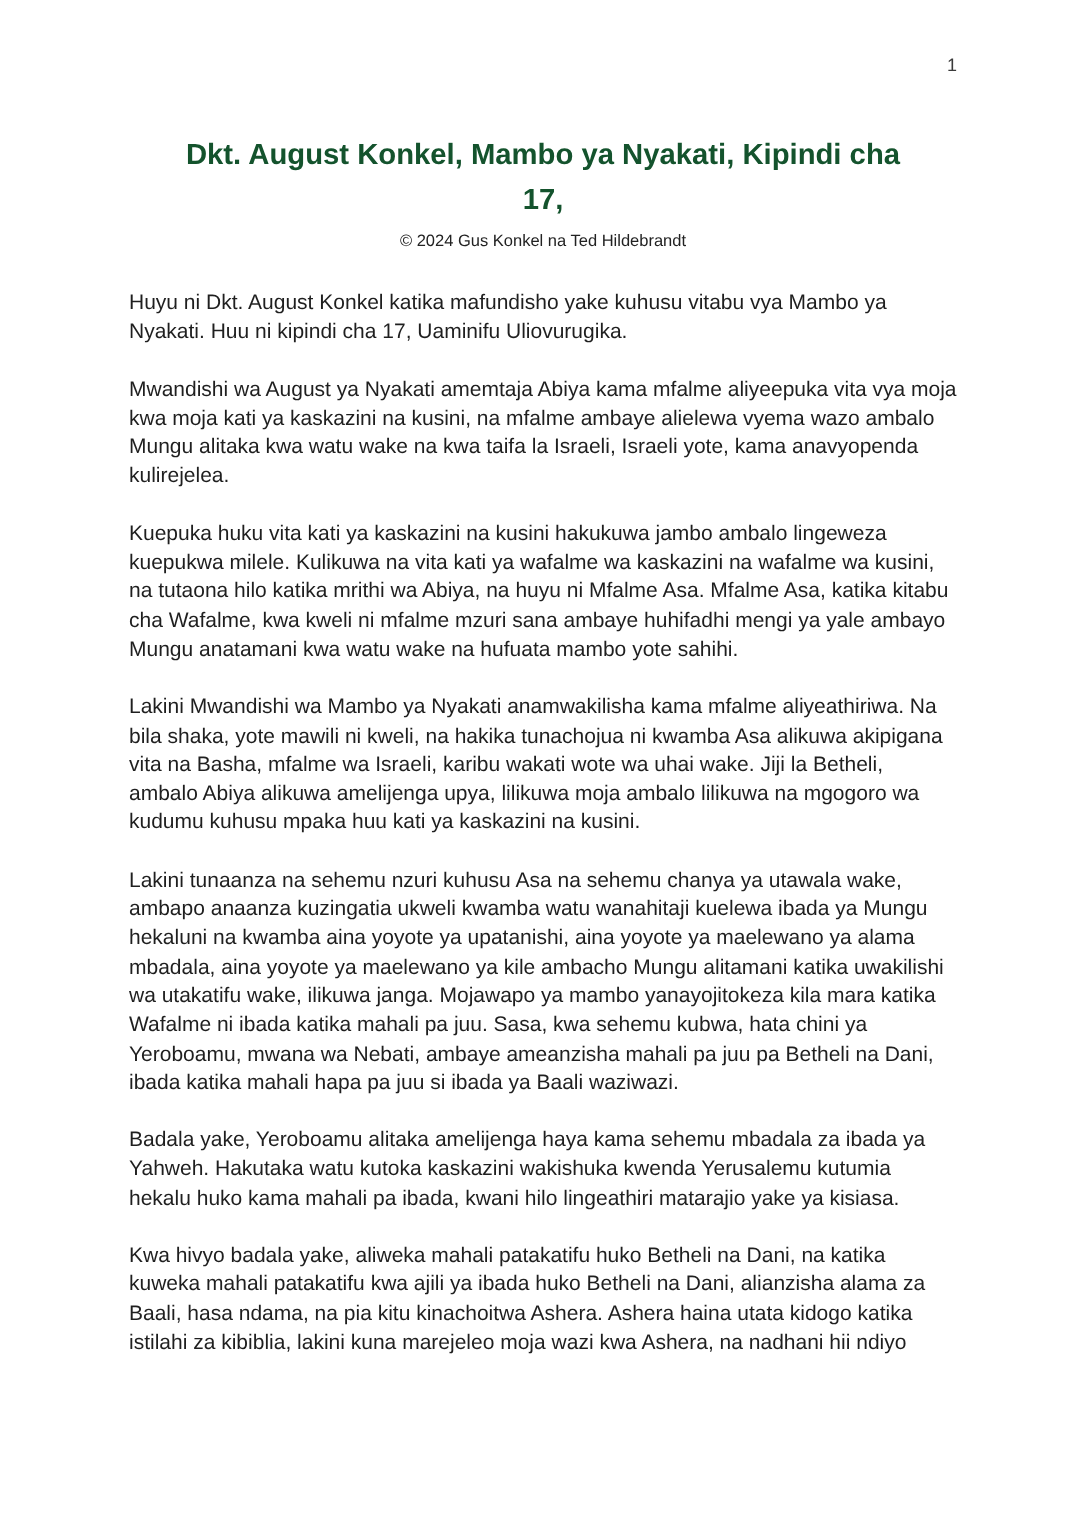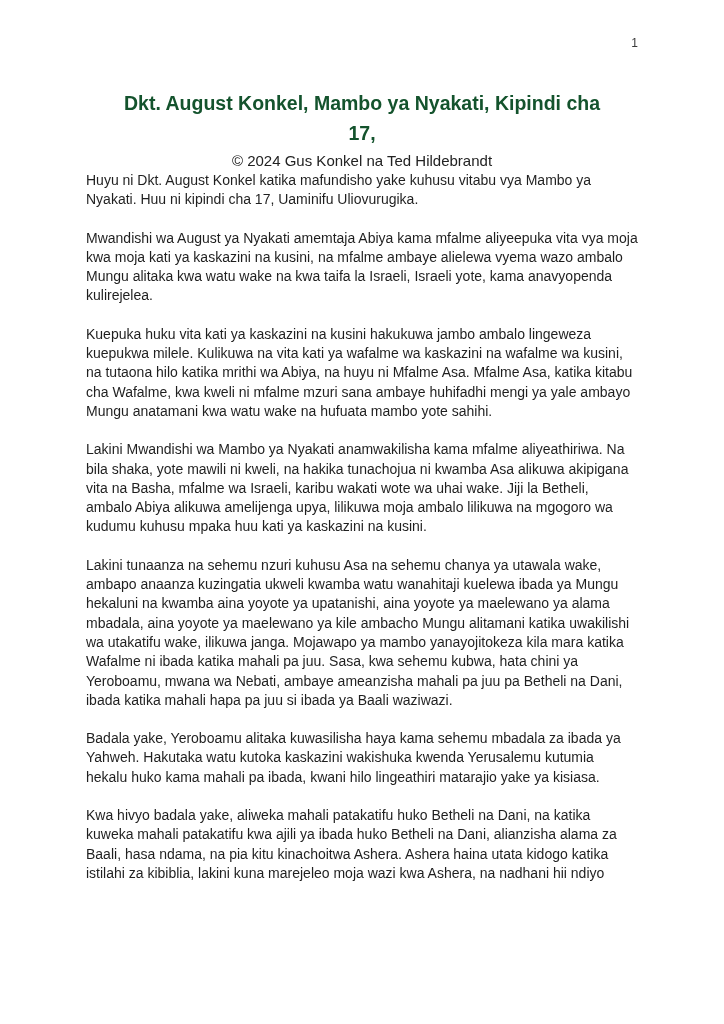--- a/index.html
+++ b/index.html
@@ -28,25 +28,26 @@
   }
   .title-line {
     font-size: 19.5px;
     font-weight: bold;
     line-height: 30px;
     color: #14532d;
   }
   .copyright {
     margin-top: 3px;
     text-align: center;
-    font-size: 15px;
+    font-size: 11px;
     line-height: 20px;
     color: #222222;
   }
   .content {
+    margin-top: 21px;
     padding: 0 86px;
   }
   .para {
     font-size: 14px;
     line-height: 19.3px;
     margin-bottom: 19px;
     color: #1f1f1f;
     text-align: left;
   }
 </style>
@@ -62,16 +63,16 @@
   </div>
 
   <div class="copyright">© 2024 Gus Konkel na Ted Hildebrandt</div>
 
   <div class="content">
       <p class="para">Huyu ni Dkt. August Konkel katika mafundisho yake kuhusu vitabu vya Mambo ya Nyakati. Huu ni kipindi cha 17, Uaminifu Uliovurugika.</p>
       <p class="para">Mwandishi wa August ya Nyakati amemtaja Abiya kama mfalme aliyeepuka vita vya moja kwa moja kati ya kaskazini na kusini, na mfalme ambaye alielewa vyema wazo ambalo Mungu alitaka kwa watu wake na kwa taifa la Israeli, Israeli yote, kama anavyopenda kulirejelea.</p>
       <p class="para">Kuepuka huku vita kati ya kaskazini na kusini hakukuwa jambo ambalo lingeweza kuepukwa milele. Kulikuwa na vita kati ya wafalme wa kaskazini na wafalme wa kusini, na tutaona hilo katika mrithi wa Abiya, na huyu ni Mfalme Asa. Mfalme Asa, katika kitabu cha Wafalme, kwa kweli ni mfalme mzuri sana ambaye huhifadhi mengi ya yale ambayo Mungu anatamani kwa watu wake na hufuata mambo yote sahihi.</p>
       <p class="para">Lakini Mwandishi wa Mambo ya Nyakati anamwakilisha kama mfalme aliyeathiriwa. Na bila shaka, yote mawili ni kweli, na hakika tunachojua ni kwamba Asa alikuwa akipigana vita na Basha, mfalme wa Israeli, karibu wakati wote wa uhai wake. Jiji la Betheli, ambalo Abiya alikuwa amelijenga upya, lilikuwa moja ambalo lilikuwa na mgogoro wa kudumu kuhusu mpaka huu kati ya kaskazini na kusini.</p>
       <p class="para">Lakini tunaanza na sehemu nzuri kuhusu Asa na sehemu chanya ya utawala wake, ambapo anaanza kuzingatia ukweli kwamba watu wanahitaji kuelewa ibada ya Mungu hekaluni na kwamba aina yoyote ya upatanishi, aina yoyote ya maelewano ya alama mbadala, aina yoyote ya maelewano ya kile ambacho Mungu alitamani katika uwakilishi wa utakatifu wake, ilikuwa janga. Mojawapo ya mambo yanayojitokeza kila mara katika Wafalme ni ibada katika mahali pa juu. Sasa, kwa sehemu kubwa, hata chini ya Yeroboamu, mwana wa Nebati, ambaye ameanzisha mahali pa juu pa Betheli na Dani, ibada katika mahali hapa pa juu si ibada ya Baali waziwazi.</p>
-      <p class="para">Badala yake, Yeroboamu alitaka kuwasilisha haya kama sehemu mbadala za ibada ya Yahweh. Hakutaka watu kutoka kaskazini wakishuka kwenda Yerusalemu kutumia hekalu huko kama mahali pa ibada, kwani hilo lingeathiri matarajio yake ya kisiasa.</p>
+      <p class="para">Badala yake, Yeroboamu alitaka amelijenga haya kama sehemu mbadala za ibada ya Yahweh. Hakutaka watu kutoka kaskazini wakishuka kwenda Yerusalemu kutumia hekalu huko kama mahali pa ibada, kwani hilo lingeathiri matarajio yake ya kisiasa.</p>
       <p class="para">Kwa hivyo badala yake, aliweka mahali patakatifu huko Betheli na Dani, na katika kuweka mahali patakatifu kwa ajili ya ibada huko Betheli na Dani, alianzisha alama za Baali, hasa ndama, na pia kitu kinachoitwa Ashera. Ashera haina utata kidogo katika istilahi za kibiblia, lakini kuna marejeleo moja wazi kwa Ashera, na nadhani hii ndiyo</p>
     </div>
 </div>
 
 </body></html>

